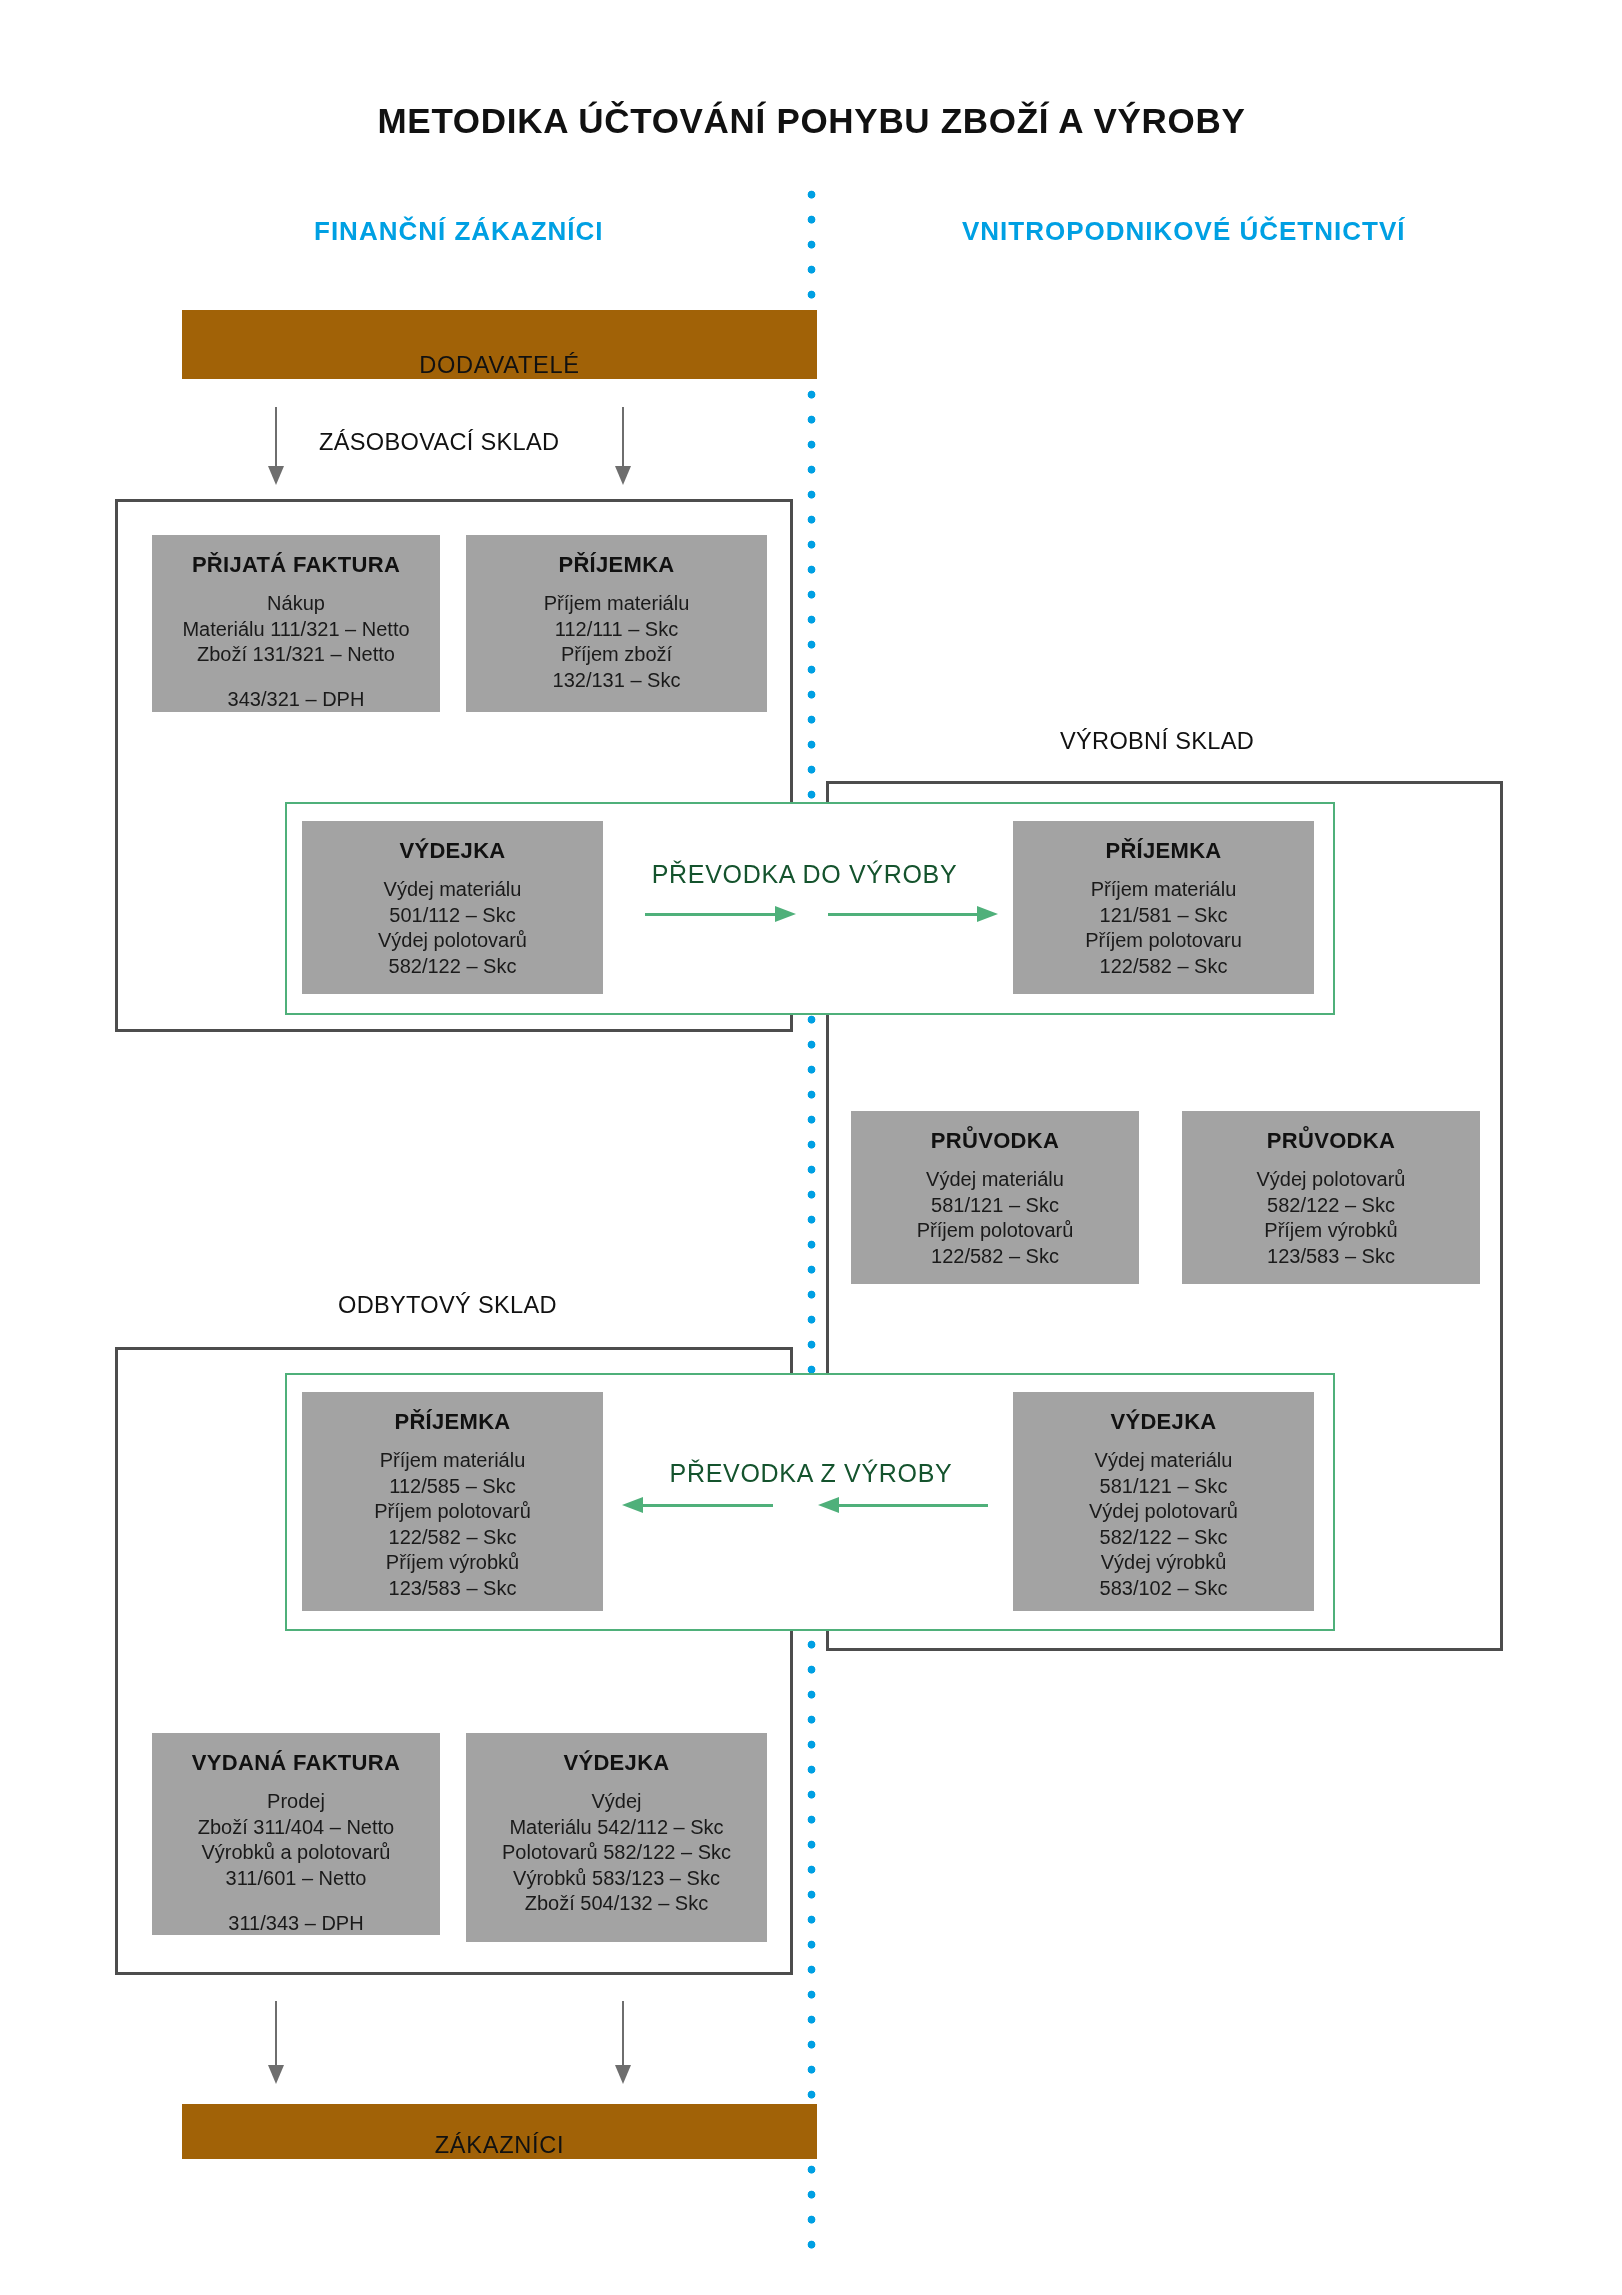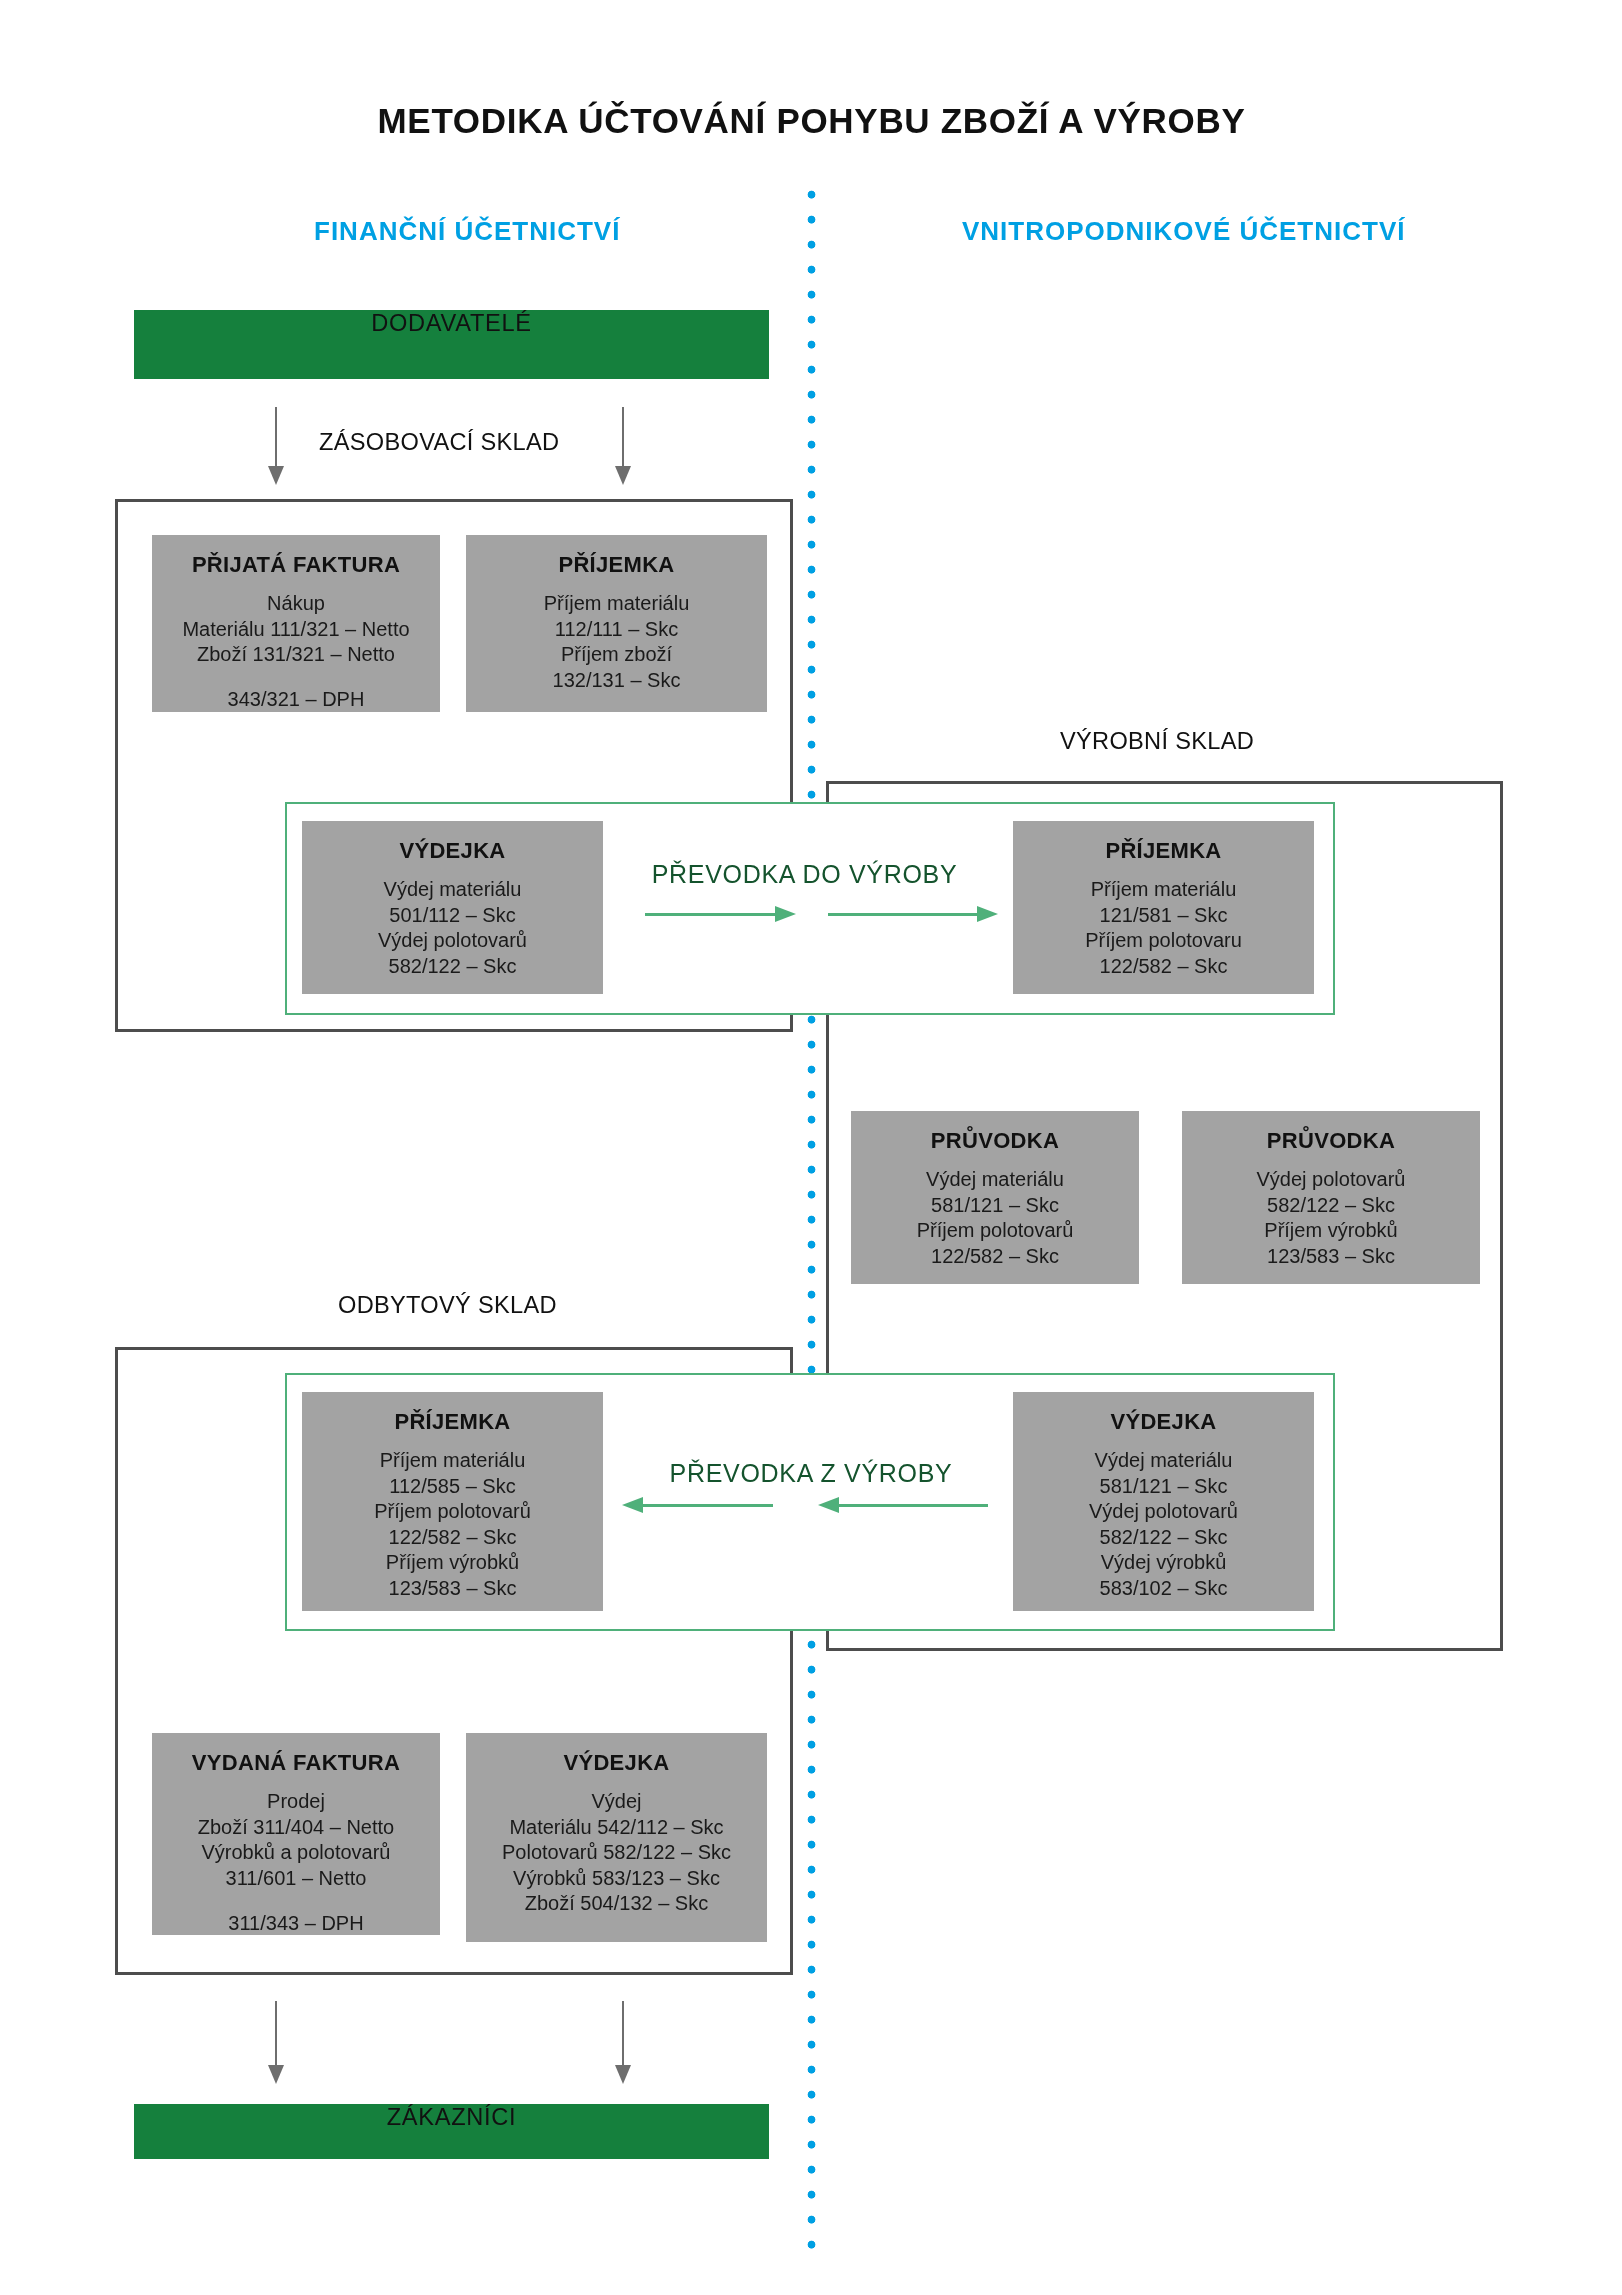--- a/index.html
+++ b/index.html
@@ -95,27 +95,28 @@
     font-size: 20px;
     line-height: 1.28;
     color: #1a1a1a;
     white-space: nowrap;
   }
   .card .card-line.spacer-above { margin-top: 19.6px; }
 
   
   .banner {
     position: absolute;
-    background: #15803d;
+    background: #a16207;
     display: flex;
-    align-items: flex-start;
+    align-items: flex-end;
     justify-content: center;
     font-size: 23.6px;
     letter-spacing: 0.7px;
     color: #111111;
+    margin-left: 48px;
   }
 
   
   .section-label {
     position: absolute;
     font-size: 23.6px;
     letter-spacing: 0.3px;
     color: #111111;
     white-space: nowrap;
   }
@@ -176,21 +177,21 @@
     text-align: center;
   }
 </style>
 </head>
 <body>
 
 <div id="page">
 
   <div class="title">METODIKA ÚČTOVÁNÍ POHYBU ZBOŽÍ A VÝROBY</div>
 
-  <div class="col-header fin">FINANČNÍ ÚČETNICTVÍ</div>
+  <div class="col-header fin">FINANČNÍ ZÁKAZNÍCI</div>
   <div class="col-header vnit">VNITROPODNIKOVÉ ÚČETNICTVÍ</div>
 
   <div class="divider"></div>
 
   <div class="banner" style="left:134px; top:310px; width:635px; height:69px;">
     <span>DODAVATELÉ</span>
   </div>
 
   <div class="varrow" style="left:265px; top:407px; height:79px;">
     <div class="shaft" style="height:59px;"></div>

